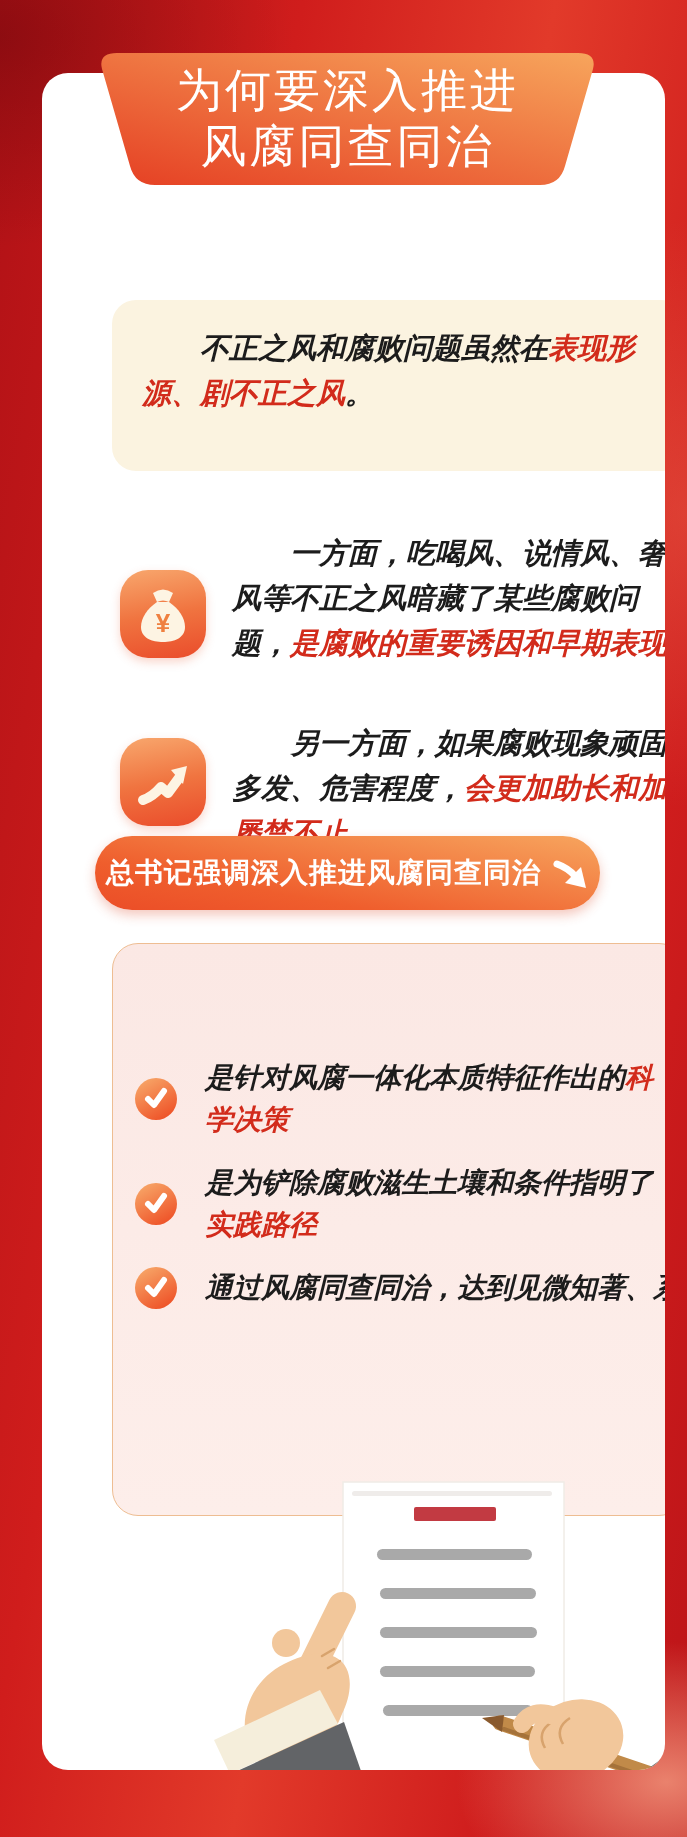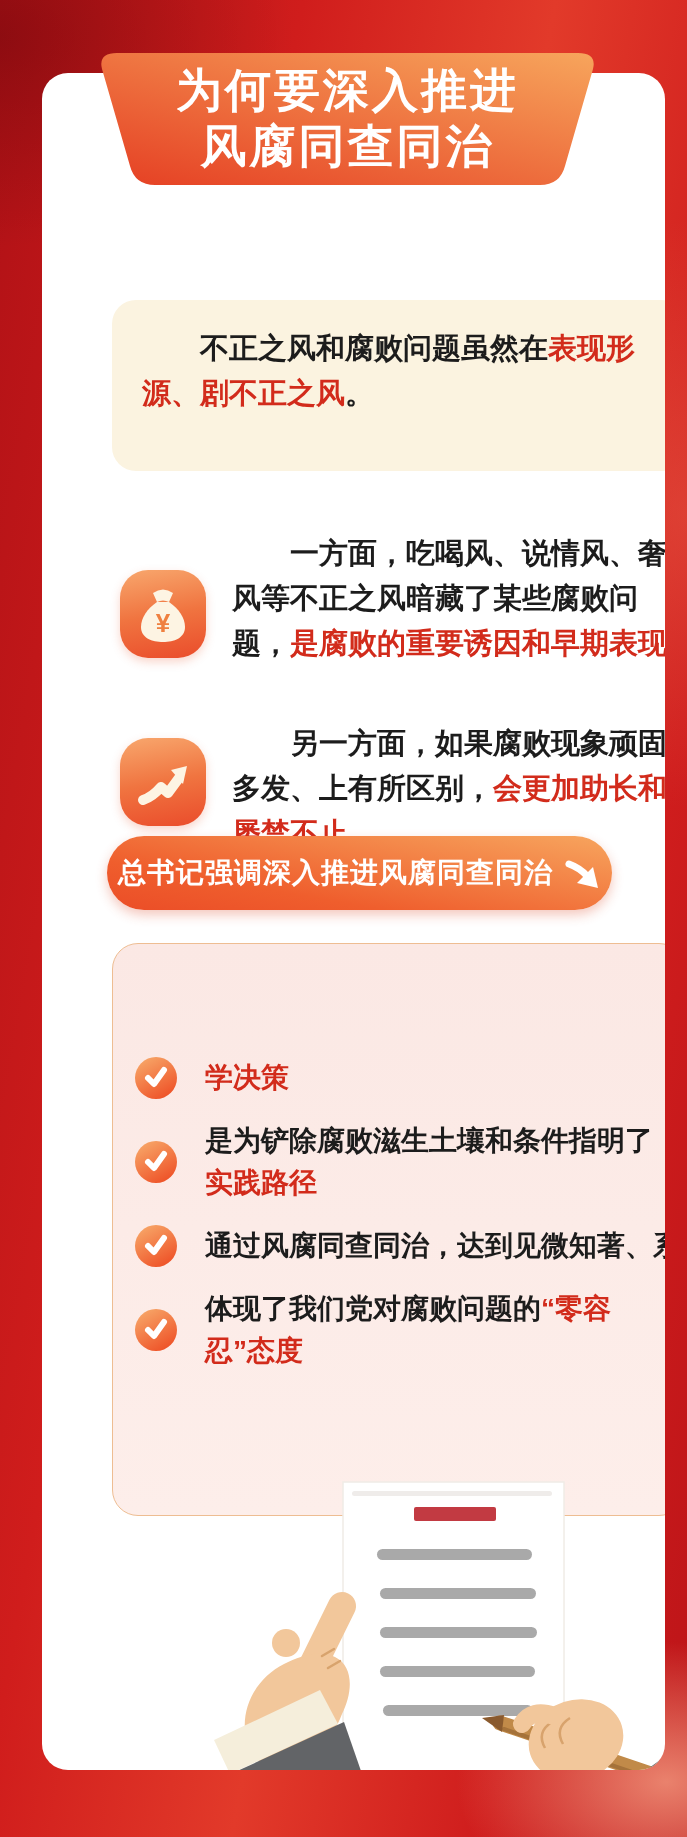--- a/index.html
+++ b/index.html
@@ -23,50 +23,50 @@
     position:absolute;left:42px;top:73px;width:623px;height:1697px;
     background:#ffffff;border-radius:26px;overflow:hidden;
   }
   
   .banner{position:absolute;left:95px;top:53px;width:505px;height:132px;}
   .banner svg{position:absolute;left:0;top:0;}
   .banner-title{
     position:absolute;inset:0;
     display:flex;flex-direction:column;align-items:center;justify-content:center;
     color:#ffffff;font-family:"Liberation Serif","DejaVu Serif",serif;
-    font-size:46px;font-weight:700;line-height:56px;letter-spacing:3px;
+    font-size:46px;font-weight:400;line-height:56px;letter-spacing:3px;
   }
   
   .cream-box{
     position:absolute;left:70px;top:227px;width:573px;height:171px;
     background:#fbf3e0;border-radius:24px;
     box-sizing:border-box;padding:26px 18px 0 30px;
     font-size:29px;line-height:45px;font-weight:600;color:var(--ink);
   }
-  .line{white-space:nowrap;}
+  .line{white-space:nowrap;font-style:italic;}
   .em{color:var(--red-text);font-weight:700;}
   .indent .line:first-child{text-indent:2em;}
   
   .squircle{
     position:absolute;width:86px;height:88px;border-radius:28px;
     background:linear-gradient(170deg,#f8a76d 0%,#f07440 50%,#ea4c2b 100%);
     display:flex;align-items:center;justify-content:center;
     box-shadow:0 4px 10px rgba(233,90,50,.25);
   }
   .icon-money{left:78px;top:497px;}
   .icon-trend{left:78px;top:665px;}
   .point-text{
     position:absolute;left:190px;width:475px;
     font-size:29px;line-height:45px;font-weight:600;color:var(--ink);
   }
   .point-1{top:458px;}
   .point-2{top:648px;}
   
   .pill{
-    position:absolute;left:107px;top:836px;width:505px;height:74px;
+    position:absolute;left:95px;top:836px;width:505px;height:74px;
     border-radius:37px;z-index:3;
     background:linear-gradient(190deg,#f7a55e 0%,#ef5e2d 70%,#eb4d27 100%);
     display:flex;align-items:center;justify-content:center;gap:12px;
     color:#ffffff;font-size:28px;font-weight:700;letter-spacing:1px;
     box-shadow:0 5px 12px rgba(220,70,35,.30);
   }
   
   .pink-box{
     position:absolute;left:70px;top:870px;width:573px;height:573px;
     border-radius:26px;z-index:1;
@@ -152,32 +152,33 @@
       </div>
 
     <div class="squircle icon-trend">
       <svg width="56" height="56" viewBox="0 0 56 56">
         <path d="M8,46 C14,44 20,40 26,33 L33,39 L44,24" stroke="#fdf4e3" stroke-width="10" fill="none" stroke-linecap="round" stroke-linejoin="round"></path>
         <polygon points="36,16 52,12 48,30" fill="#fdf4e3"></polygon>
       </svg>
     </div>
     <div class="point-text point-2 indent">
         <div class="line"><span>另一方面，如果腐败现象顽固</span></div>
-        <div class="line"><span>多发、上有所区别，</span><span class="em">会更加助长和加</span></div>
+        <div class="line"><span>多发、危害程度，</span><span class="em">会更加助长和加</span></div>
         <div class="line"><span class="em">屡禁不止。</span></div>
       </div>
 
     <div class="checklist">
   <div class="check-item">
     <span class="badge">
       <svg width="26" height="26" viewBox="0 0 26 26">
         <path d="M5 13 L11 19 L21 5" stroke="#ffffff" stroke-width="6" fill="none" stroke-linecap="round" stroke-linejoin="round"></path>
       </svg>
     </span>
     <div class="check-text">
+            <div class="line"><span>是针对风腐一体化本质特征作出的</span><span class="em">科</span></div>
             <div class="line"><span class="em">学决策</span></div>
           </div>
   </div>
 
   <div class="check-item">
     <span class="badge">
       <svg width="26" height="26" viewBox="0 0 26 26">
         <path d="M5 13 L11 19 L21 5" stroke="#ffffff" stroke-width="6" fill="none" stroke-linecap="round" stroke-linejoin="round"></path>
       </svg>
     </span>
@@ -191,31 +192,20 @@
     <span class="badge">
       <svg width="26" height="26" viewBox="0 0 26 26">
         <path d="M5 13 L11 19 L21 5" stroke="#ffffff" stroke-width="6" fill="none" stroke-linecap="round" stroke-linejoin="round"></path>
       </svg>
     </span>
     <div class="check-text">
             <div class="line"><span>通过风腐同查同治，达到见微知著、系</span></div>
           </div>
   </div>
 
-  <div class="check-item">
-    <span class="badge">
-      <svg width="26" height="26" viewBox="0 0 26 26">
-        <path d="M5 13 L11 19 L21 5" stroke="#ffffff" stroke-width="6" fill="none" stroke-linecap="round" stroke-linejoin="round"></path>
-      </svg>
-    </span>
-    <div class="check-text">
-            <div class="line"><span>体现了我们党对腐败问题的</span><span class="em">“零容</span></div>
-            <div class="line"><span class="em">忍”态度</span></div>
-          </div>
-  </div>
 </div>
 
   </div>
 
   <div class="banner">
     <svg width="505" height="132" viewBox="0 0 505 132">
       <defs>
         <linearGradient id="gBanner" x1="1" y1="0" x2="0.1" y2="1">
           <stop offset="0" stop-color="#f7a55c"></stop>
           <stop offset="1" stop-color="#e64426"></stop>

